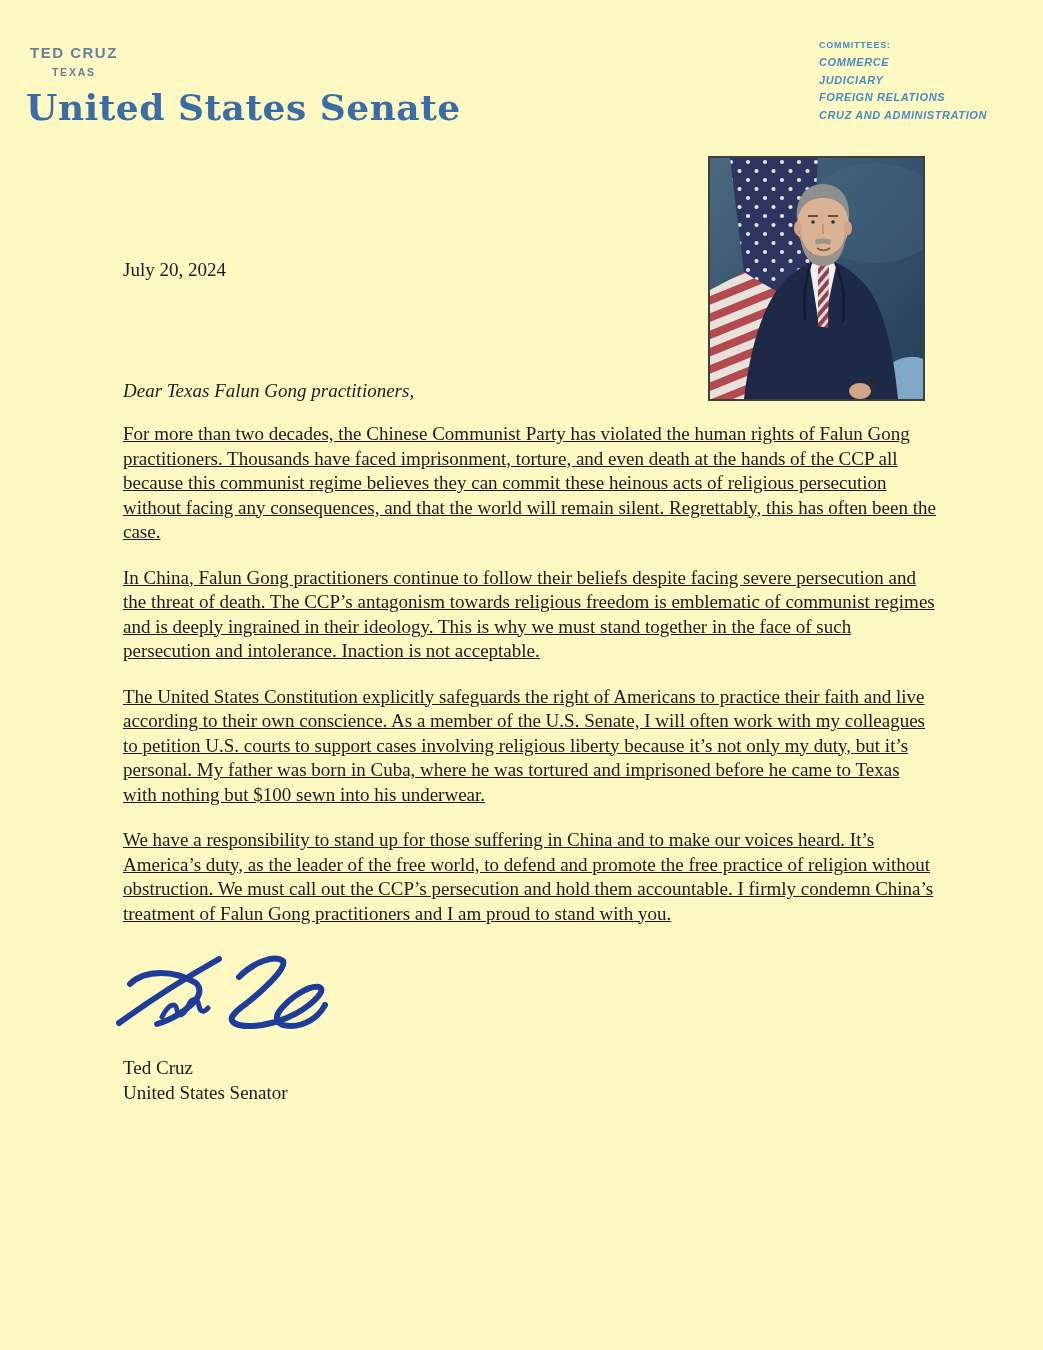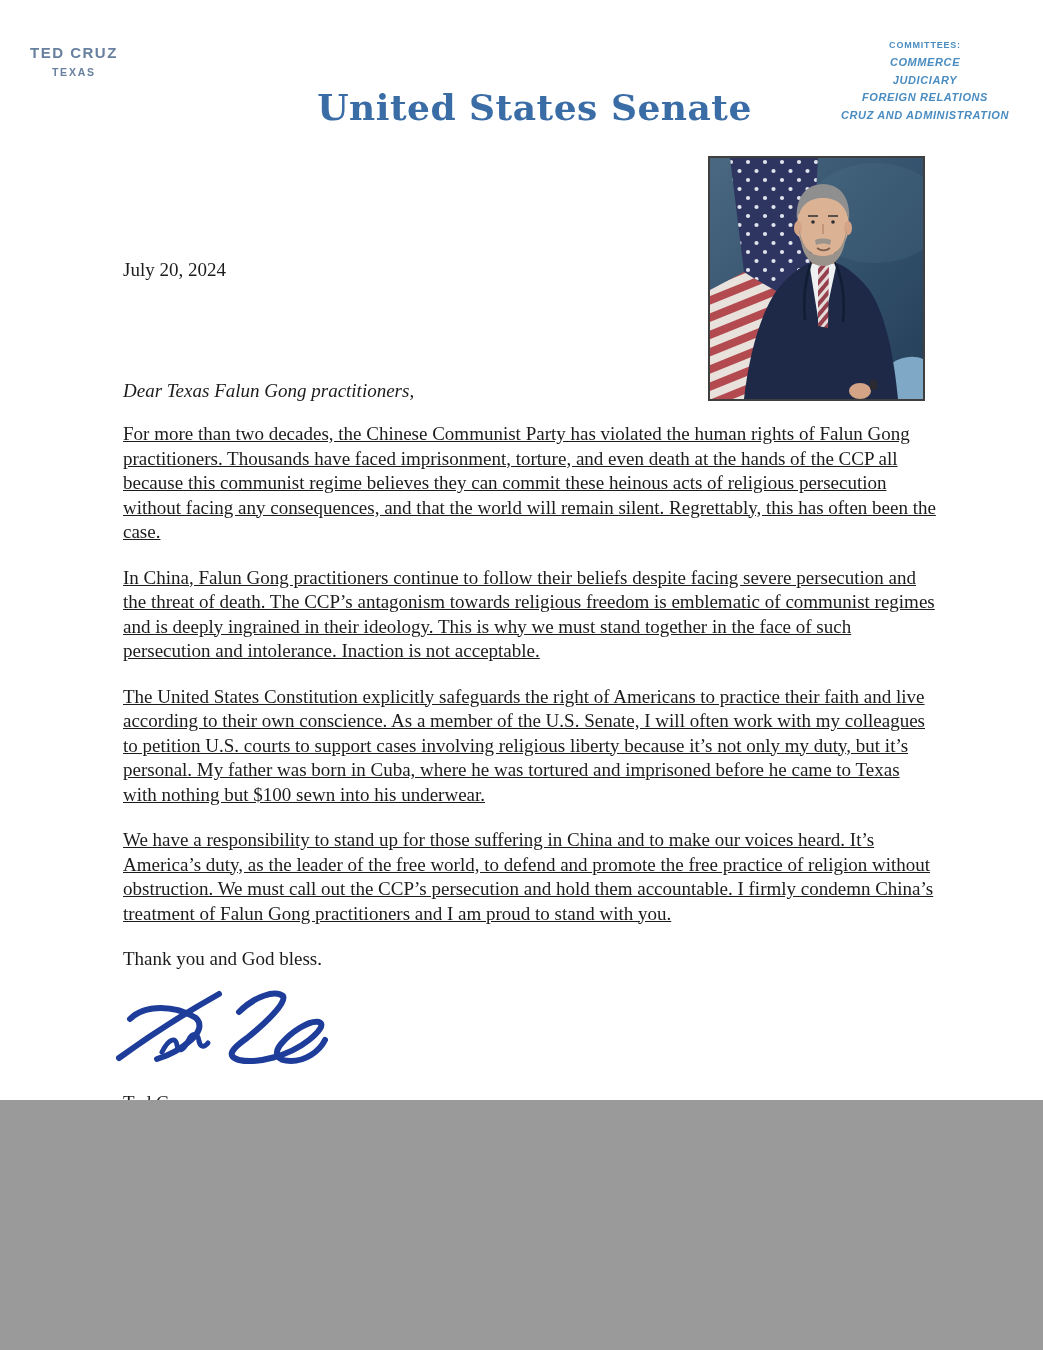--- a/index.html
+++ b/index.html
@@ -1,36 +1,36 @@
 <!DOCTYPE html>
 <html style="--title-blue: #3a6ca6; --committees-blue: #4a8cc0; --name-blue: #68809f; --signature-blue: #1e3d9b; --body-text: #1c1c1c;"><head>
 <meta charset="utf-8">
 <style>
   html,body{margin:0;padding:0;background:#9a9a9a;}
   .page{
-    position:relative;width:1043px;height:1100px;margin:0 auto;background:#ffffff;
+    position:relative;width:1043px;height:1350px;margin:0 auto;background:#fef9c3;
     font-family:"Liberation Serif",serif;color:var(--body-text,#1c1c1c);overflow:hidden;
   }
 
   
   .sender{
     position:absolute;left:30px;top:44px;text-align:center;
     font-family:"Liberation Sans",sans-serif;color:var(--name-blue,#68809f);
   }
   .sender-name{font-size:15px;font-weight:700;letter-spacing:1.5px;}
   .sender-state{font-size:10.5px;font-weight:600;letter-spacing:1.8px;margin-top:5px;}
 
   .senate-title{
-    position:absolute;left:0;right:0;top:86px;text-align:center;padding-left:26px;
+    position:absolute;left:0;right:0;top:86px;text-align:left;padding-left:26px;
     font-family:"DejaVu Serif",serif;font-weight:700;font-size:36px;
     color:var(--title-blue,#3a6ca6);letter-spacing:0.5px;
   }
 
   .committees{
-    position:absolute;top:40px;right:12px;width:212px;text-align:center;
+    position:absolute;top:40px;right:12px;width:212px;text-align:left;
     font-family:"Liberation Sans",sans-serif;color:var(--committees-blue,#4a8cc0);
   }
   .committees-label{font-size:9px;font-weight:700;letter-spacing:0.8px;margin-bottom:4px;}
   .committee{font-size:11px;font-weight:700;letter-spacing:0.6px;line-height:17.5px;font-style:italic;}
 
   
   .photo{
     position:absolute;left:708px;top:156px;width:213px;height:241px;
     border:2px solid #3f3f3f;background:#2b4a66;
   }
@@ -128,21 +128,20 @@
 
   <div class="letter">
     <div class="date">July 20, 2024</div>
     <div class="salutation">Dear Texas Falun Gong practitioners,</div>
 
     <p>For more than two decades, the Chinese Communist Party has violated the human rights of Falun Gong practitioners. Thousands have faced imprisonment, torture, and even death at the hands of the CCP all because this communist regime believes they can commit these heinous acts of religious persecution without facing any consequences, and that the world will remain silent. Regrettably, this has often been the case.</p>
     <p>In China, Falun Gong practitioners continue to follow their beliefs despite facing severe persecution and the threat of death. The CCP’s antagonism towards religious freedom is emblematic of communist regimes and is deeply ingrained in their ideology. This is why we must stand together in the face of such persecution and intolerance. Inaction is not acceptable.</p>
     <p>The United States Constitution explicitly safeguards the right of Americans to practice their faith and live according to their own conscience. As a member of the U.S. Senate, I will often work with my colleagues to petition U.S. courts to support cases involving religious liberty because it’s not only my duty, but it’s personal. My father was born in Cuba, where he was tortured and imprisoned before he came to Texas with nothing but $100 sewn into his underwear.</p>
     <p>We have a responsibility to stand up for those suffering in China and to make our voices heard. It’s America’s duty, as the leader of the free world, to defend and promote the free practice of religion without obstruction. We must call out the CCP’s persecution and hold them accountable. I firmly condemn China’s treatment of Falun Gong practitioners and I am proud to stand with you.</p>
 
-    <div class="closing">Thank you and God bless.</div>
 
     <svg class="sig" viewBox="0 0 230 100" width="230" height="100">
       <path d="M 23,37 C 38,22 68,23 89,36 C 95,42 93,50 84,58 C 74,67 60,74 50,77" stroke-width="6"></path>
       <path d="M 55,70 C 62,56 69,55 70,63 C 71,70 76,70 81,59 C 85,50 91,51 92,59 C 93,65 97,66 101,61" stroke-width="5"></path>
       <path d="M 12,76 C 45,52 80,30 112,12" stroke-width="6"></path>
       <path d="M 132,30 C 148,14 168,8 176,14 C 180,20 160,40 140,56 C 126,66 118,74 132,78 C 150,82 182,74 202,58 C 212,50 218,42 212,40 C 202,38 184,50 174,62 C 166,72 170,79 184,79 C 198,79 212,70 218,58" stroke-width="6"></path>
     </svg>
 
     <div class="sig-block">
       <div class="sig-name">Ted Cruz</div>

